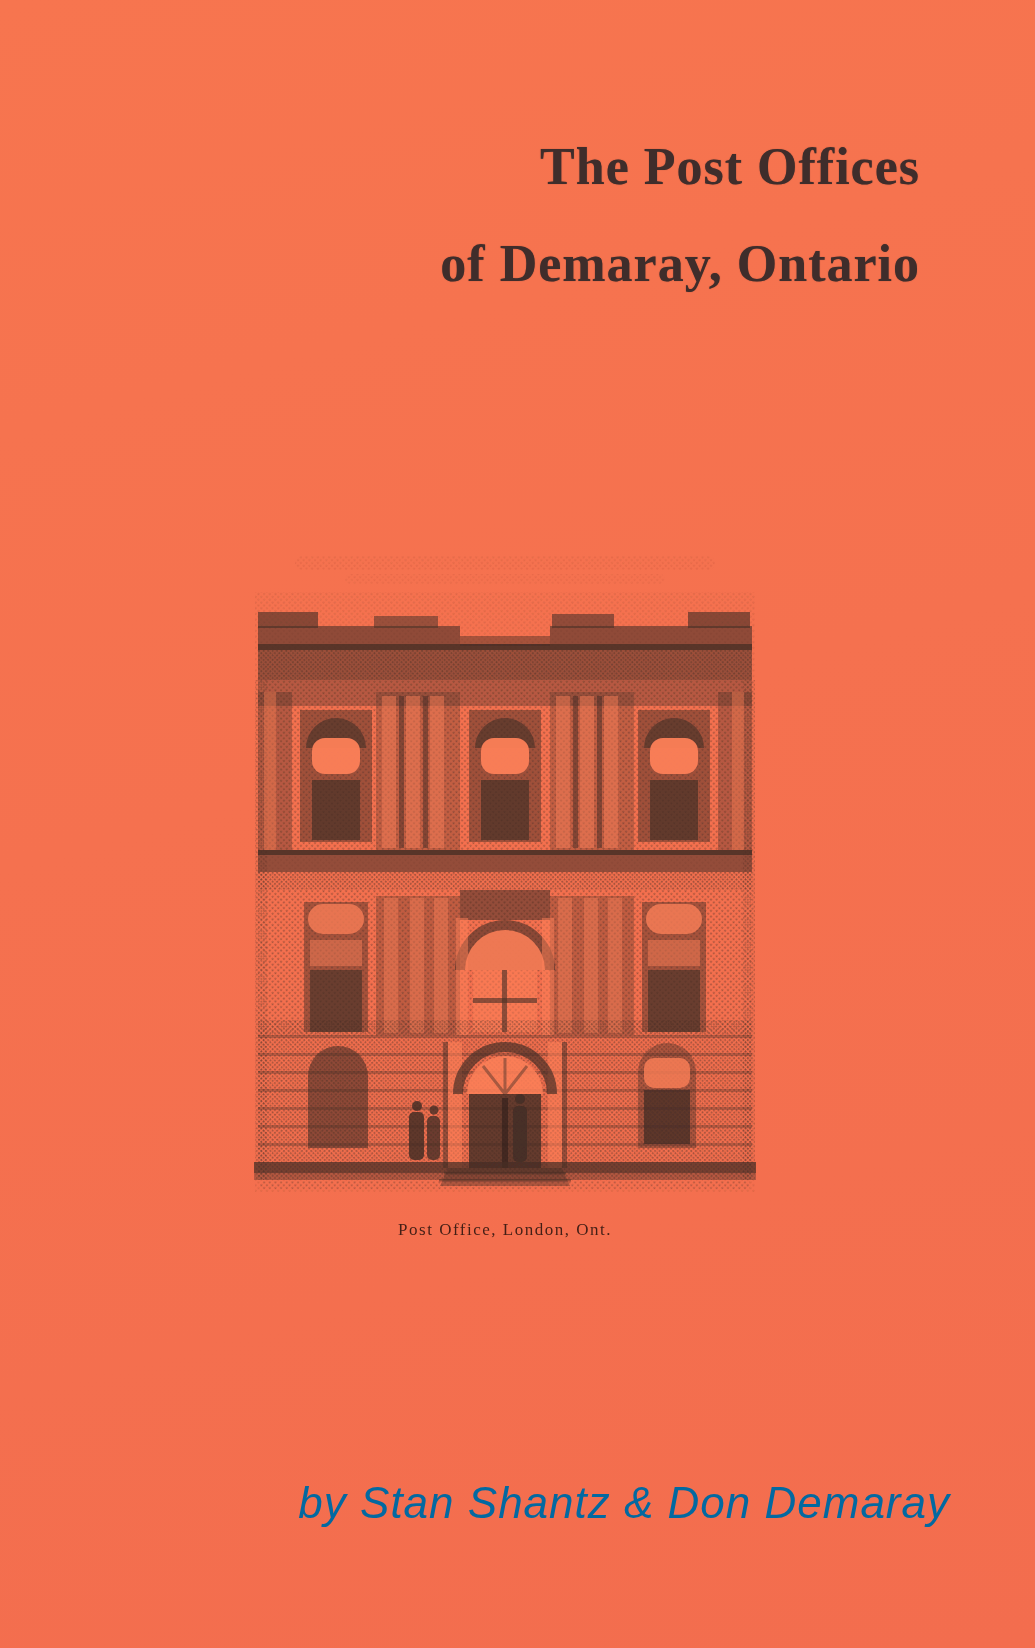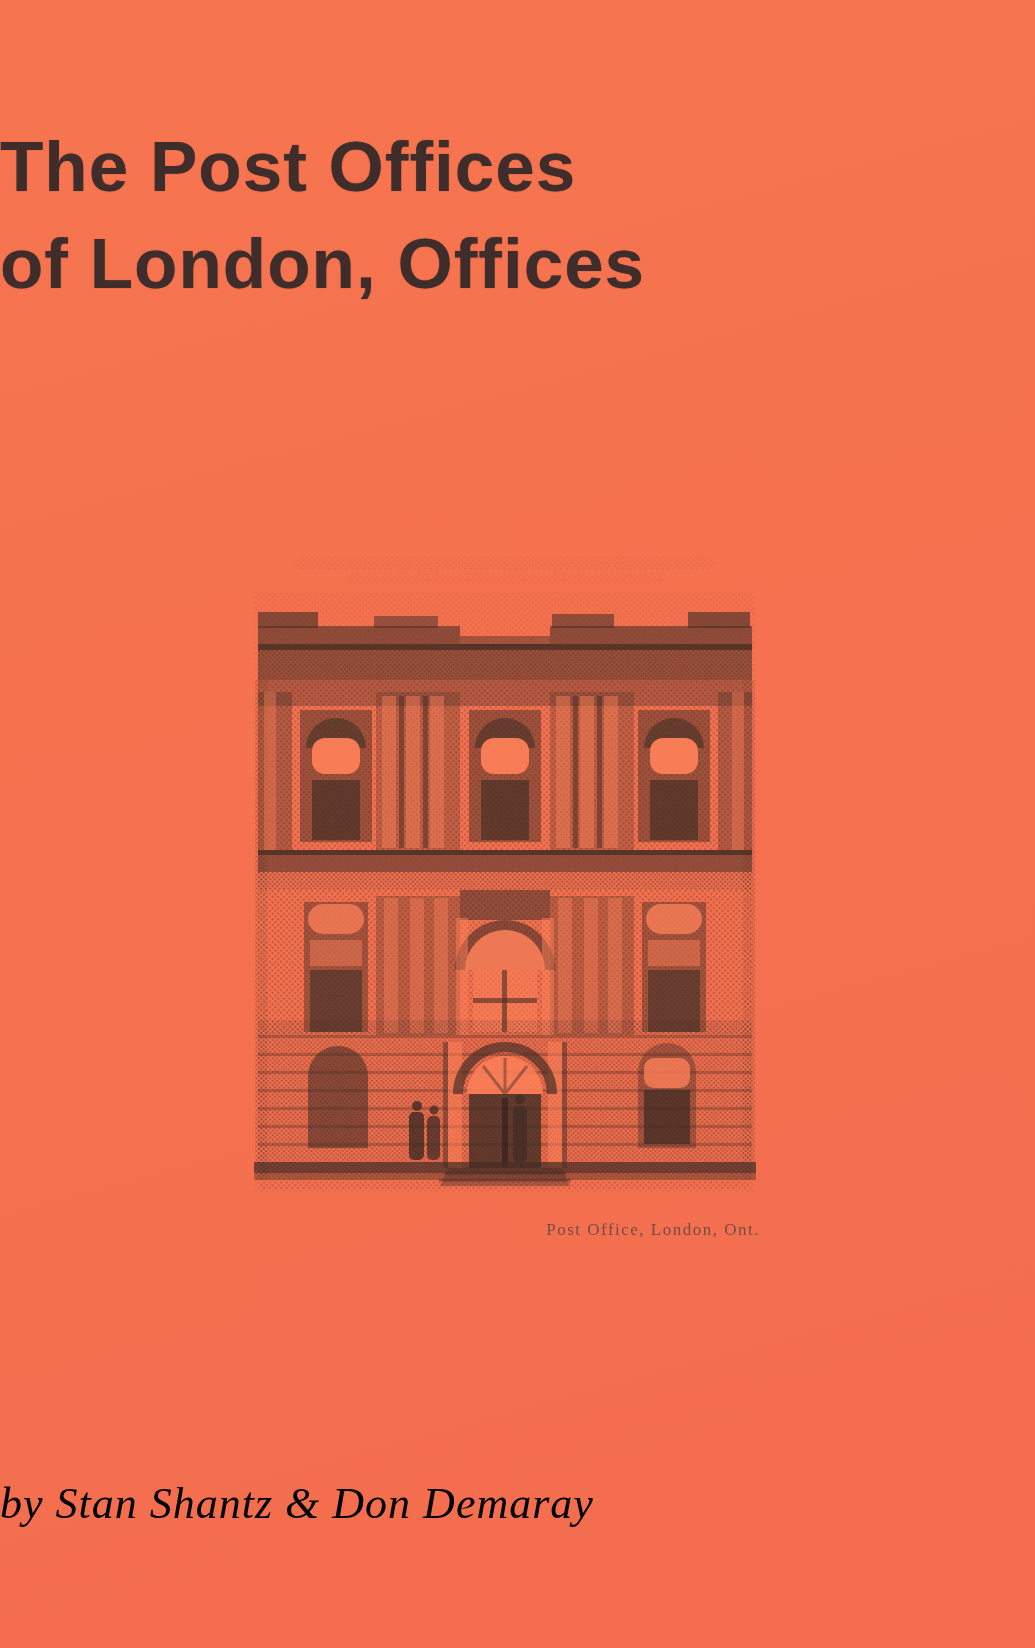--- a/index.html
+++ b/index.html
@@ -17,69 +17,69 @@
   .cover {
     position: absolute;
     inset: 0;
   }
   .title {
     position: absolute;
     top: 118px;
     left: 0;
     width: 920px;
     margin: 0;
-    text-align: left;
-    font-family: Liberation Sans, sans-serif;
+    text-align: right;
+    font-family: Liberation Serif, serif;
     font-weight: 700;
-    font-size: 71px;
+    font-size: 52px;
     line-height: 97px;
     letter-spacing: 1px;
     color: #3f2d2b;
     text-shadow: 0 0 1px rgba(63,45,43,0.55);
   }
   .title .line { display: block; }
   .photo {
     position: absolute;
     left: 250px;
     top: 550px;
     width: 510px;
     margin: 0;
   }
   .photo svg { display: block; }
   .photo figcaption {
     margin-top: 10px;
-    text-align: right;
+    text-align: center;
     font-family: "Liberation Serif", serif;
     font-size: 17px;
     letter-spacing: 1.5px;
-    color: #404040;
+    color: #000000;
     opacity: 0.72;
     filter: blur(0.3px);
   }
   .byline {
     position: absolute;
     top: 1478px;
     left: 0;
     width: 950px;
-    text-align: left;
-    font-family: Liberation Serif, serif;
+    text-align: right;
+    font-family: Liberation Sans, sans-serif;
     font-style: italic;
     font-size: 44px;
     letter-spacing: 1px;
-    color: #000000;
+    color: #0369a1;
   }
 </style>
 </head>
 <body>
 
 <div class="cover">
 
   <h1 class="title">
     <span class="line">The Post Offices</span>
-    <span class="line">of London, Offices</span>
+    <span class="line">of Demaray, Ontario</span>
   </h1>
 
   <figure class="photo">
     <svg width="510" height="660" viewBox="0 0 510 660" xmlns="http://www.w3.org/2000/svg">
       <defs>
         <pattern id="ht" width="4" height="4" patternUnits="userSpaceOnUse" patternTransform="rotate(45)">
           <circle cx="1.2" cy="1.2" r="1" fill="#462e26"></circle>
         </pattern>
         <pattern id="ht2" width="3.2" height="3.2" patternUnits="userSpaceOnUse" patternTransform="rotate(45)">
           <circle cx="1" cy="1" r="1.05" fill="#462e26"></circle>

